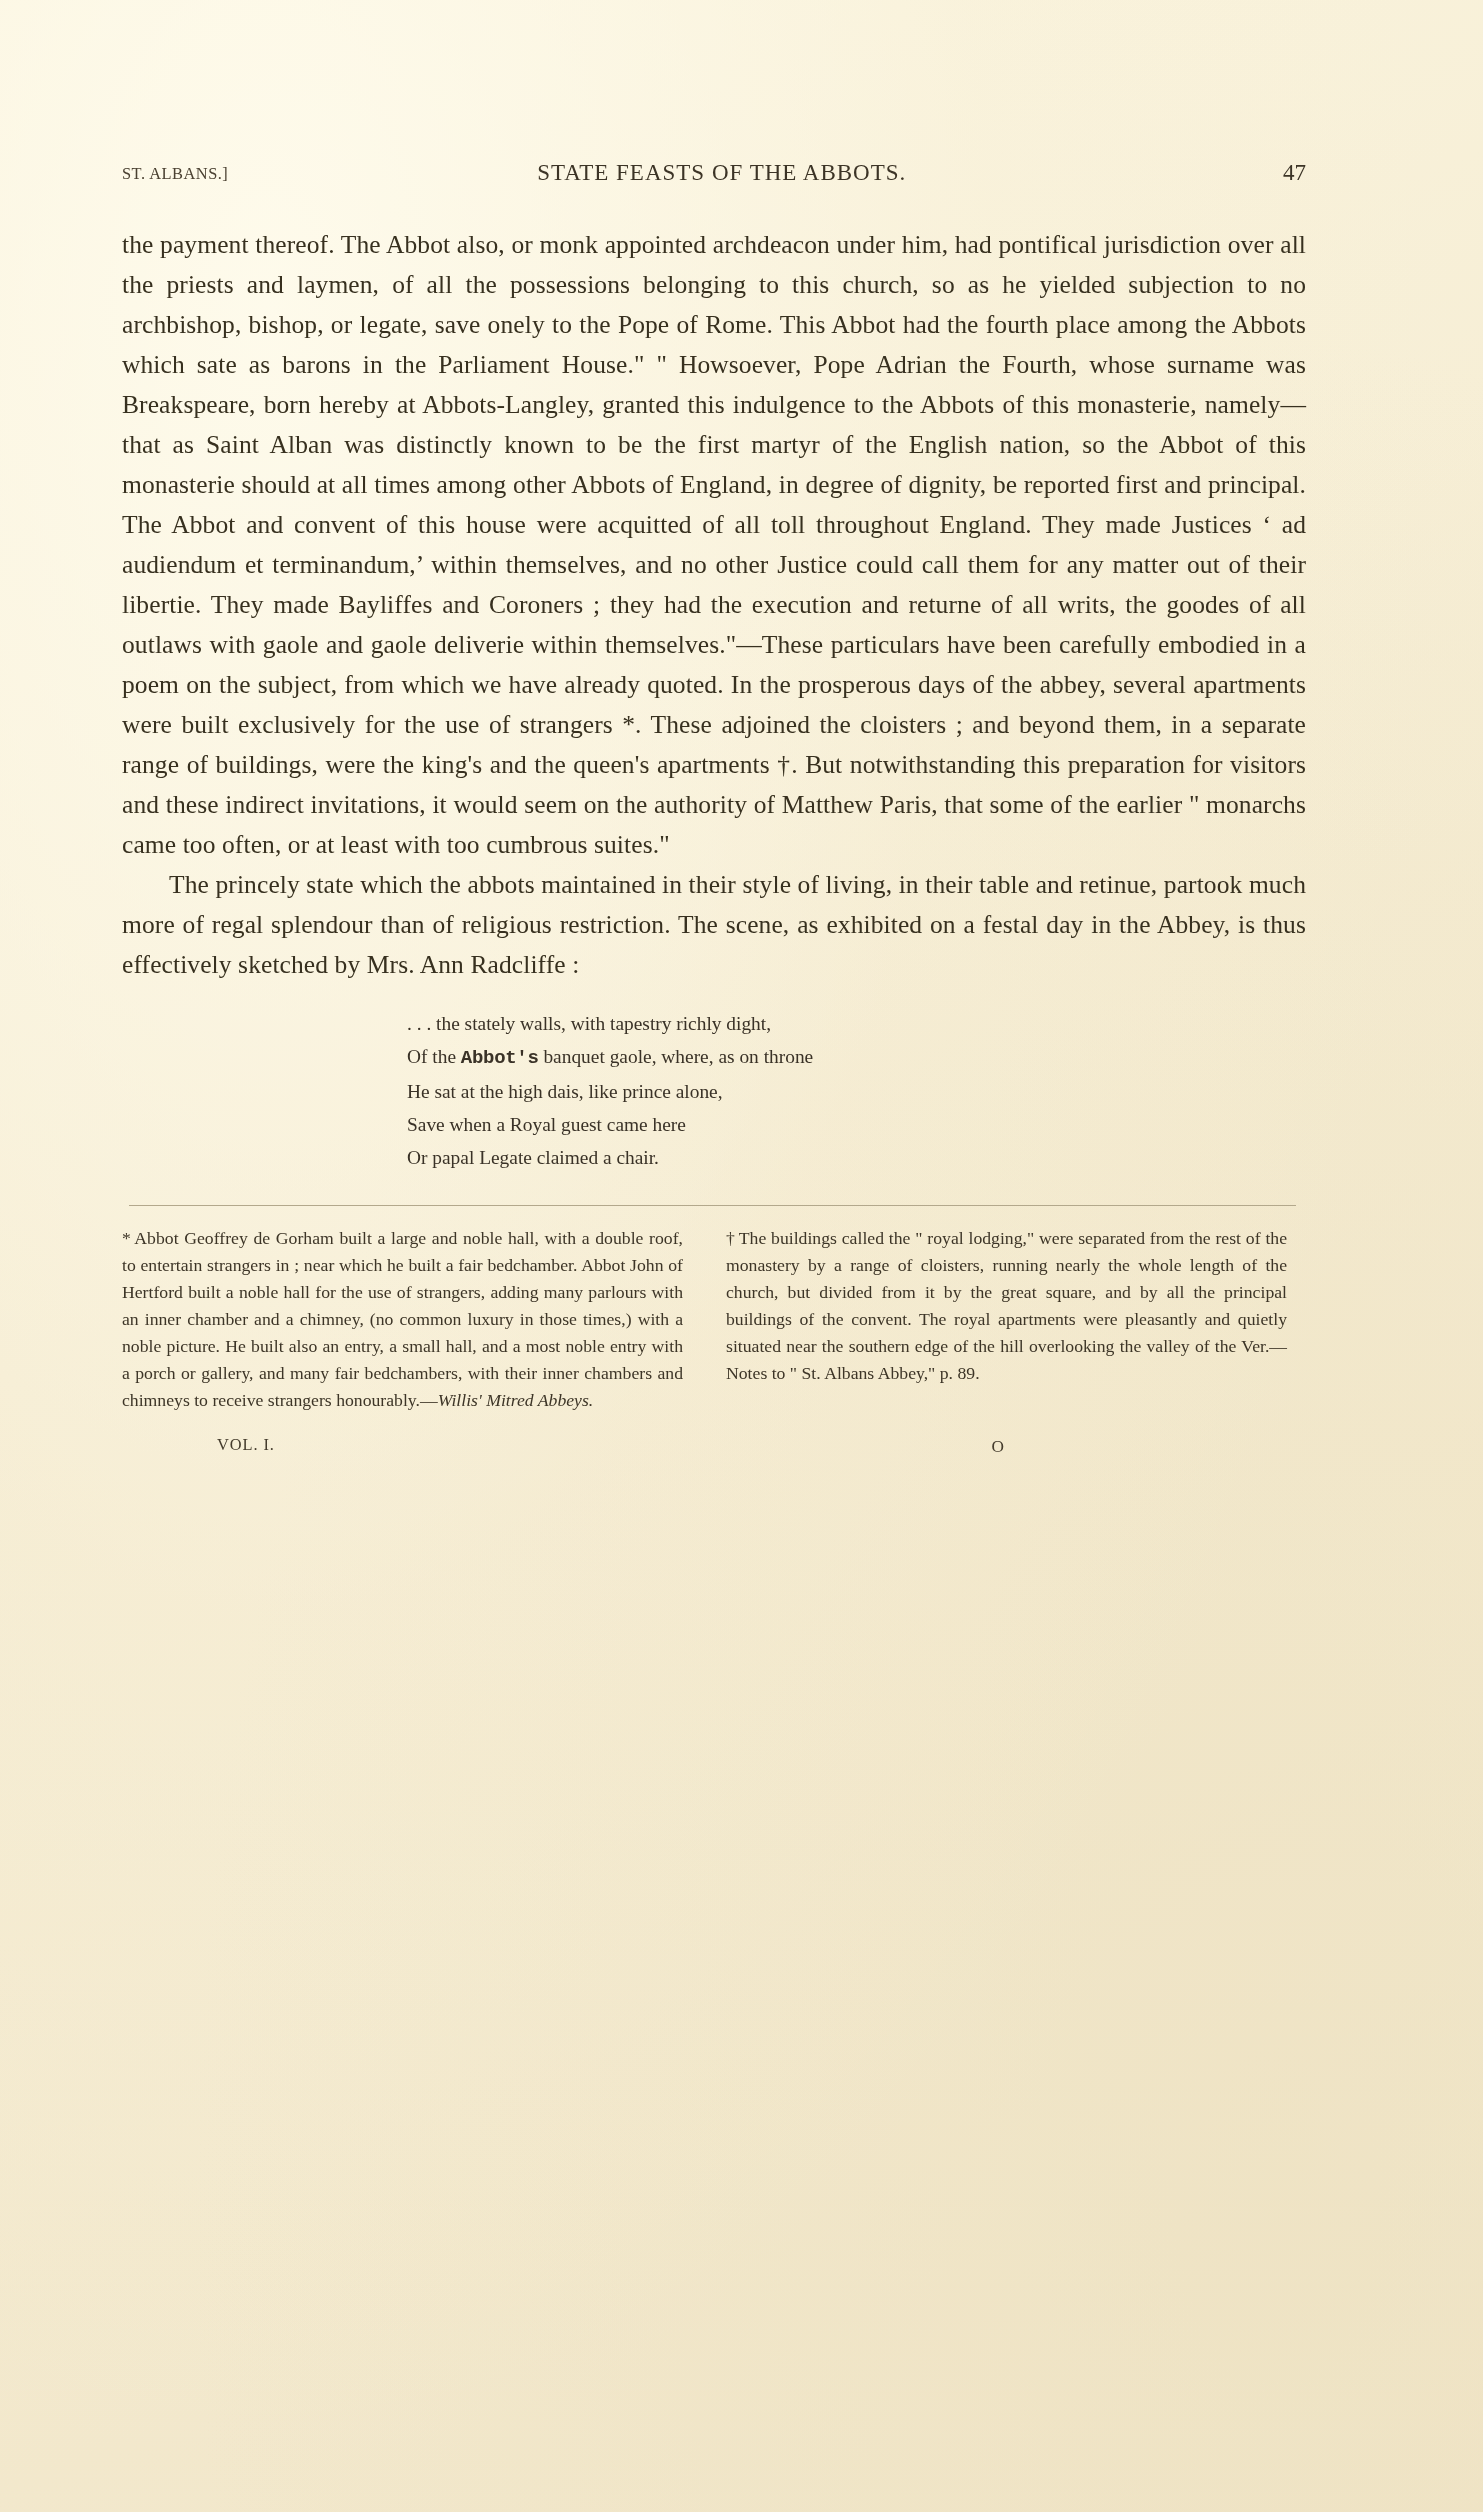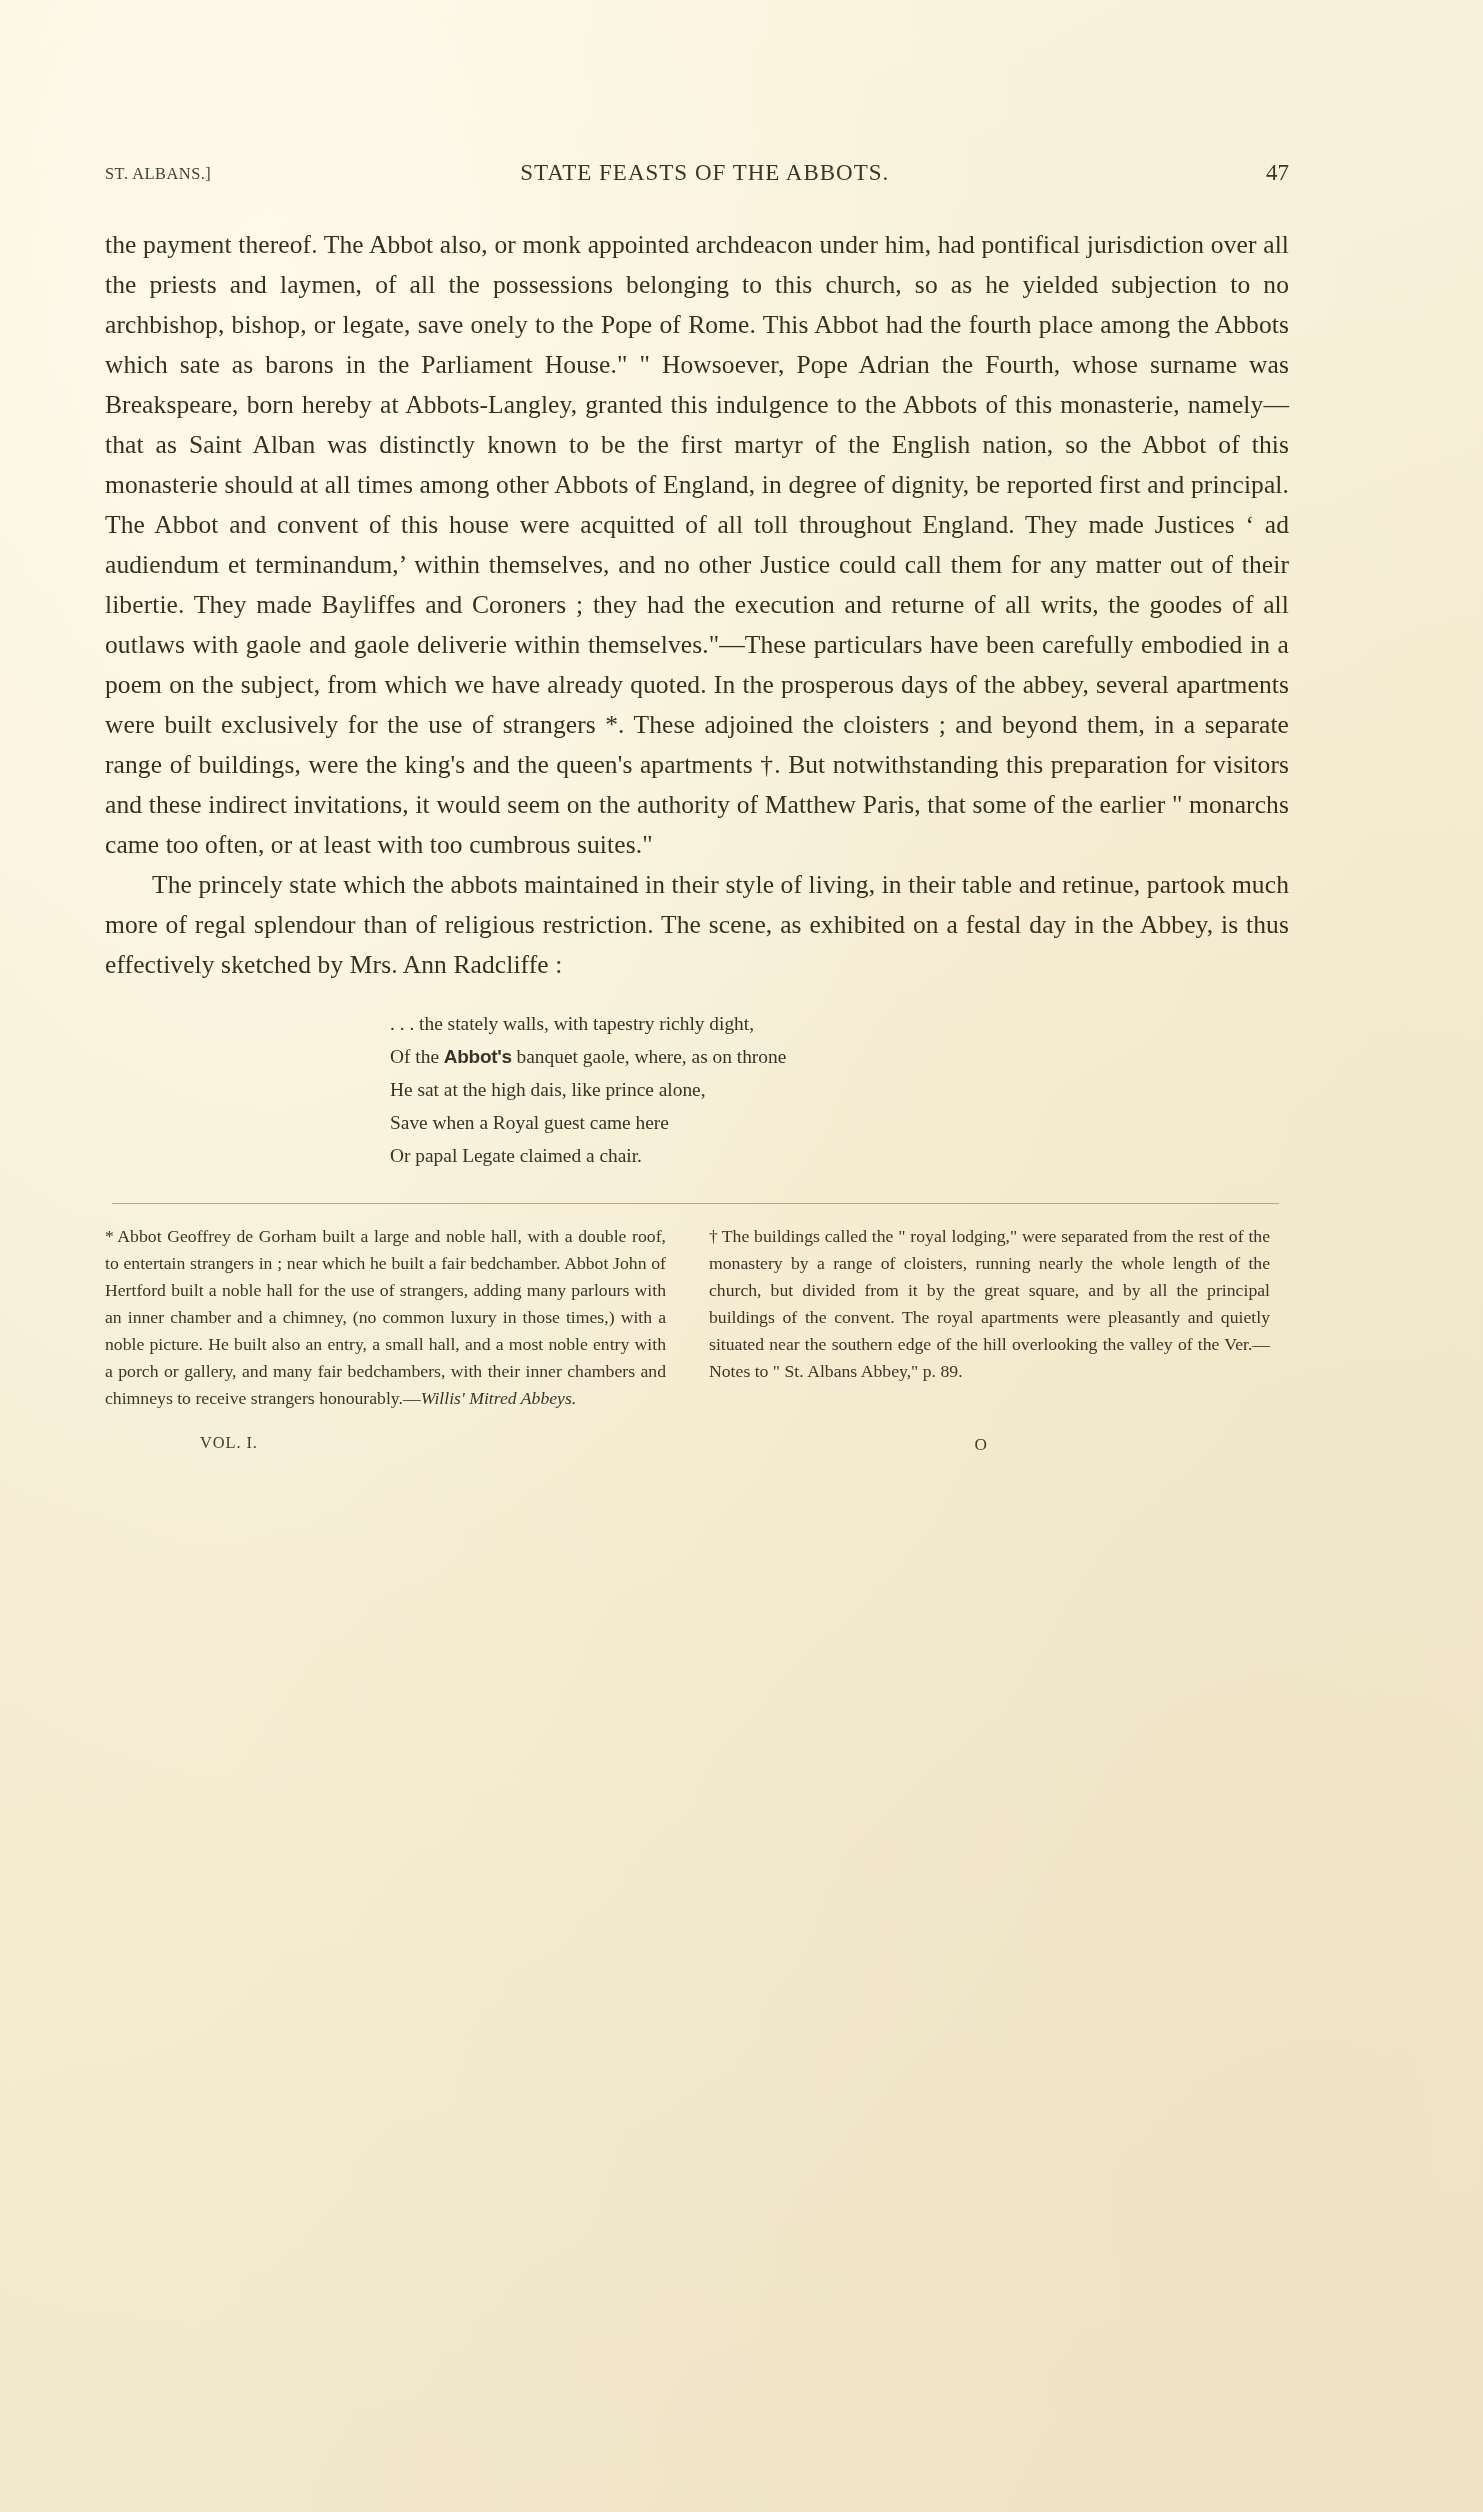--- a/index.html
+++ b/index.html
@@ -24,21 +24,21 @@
       radial-gradient(ellipse at 86% 88%, rgba(236,224,191,0.55) 0%, rgba(243,234,206,0) 60%),
       linear-gradient(160deg, #faf4de 0%, #f5ecd2 45%, #f1e6c9 100%);
     pointer-events: none;
   }
   .sheet {
     position: absolute;
     inset: 0;
   }
   .content {
     position: absolute;
-    left: 105px;
+    left: 122px;
     top: 160px;
     width: 1184px;
   }
 
   
   .running-head {
     position: relative;
     height: 36px;
     margin-bottom: 29px;
   }
@@ -89,21 +89,21 @@
   
   .verse {
     margin-top: 22.4px;
     margin-left: 285px;
     font-size: 19.4px;
     line-height: 33px;
     color: #3a3227;
   }
   .verse .ln { white-space: nowrap; }
   .verse .blackletter {
-    font-family: Liberation Sans, sans-serif;
+    font-family: Liberation Mono, monospace;
     font-weight: bold;
     font-size: 19px;
     letter-spacing: -0.3px;
   }
 
   
   .fn-rule {
     margin-top: 31px;
     margin-left: 7px;
     width: 1167px;

